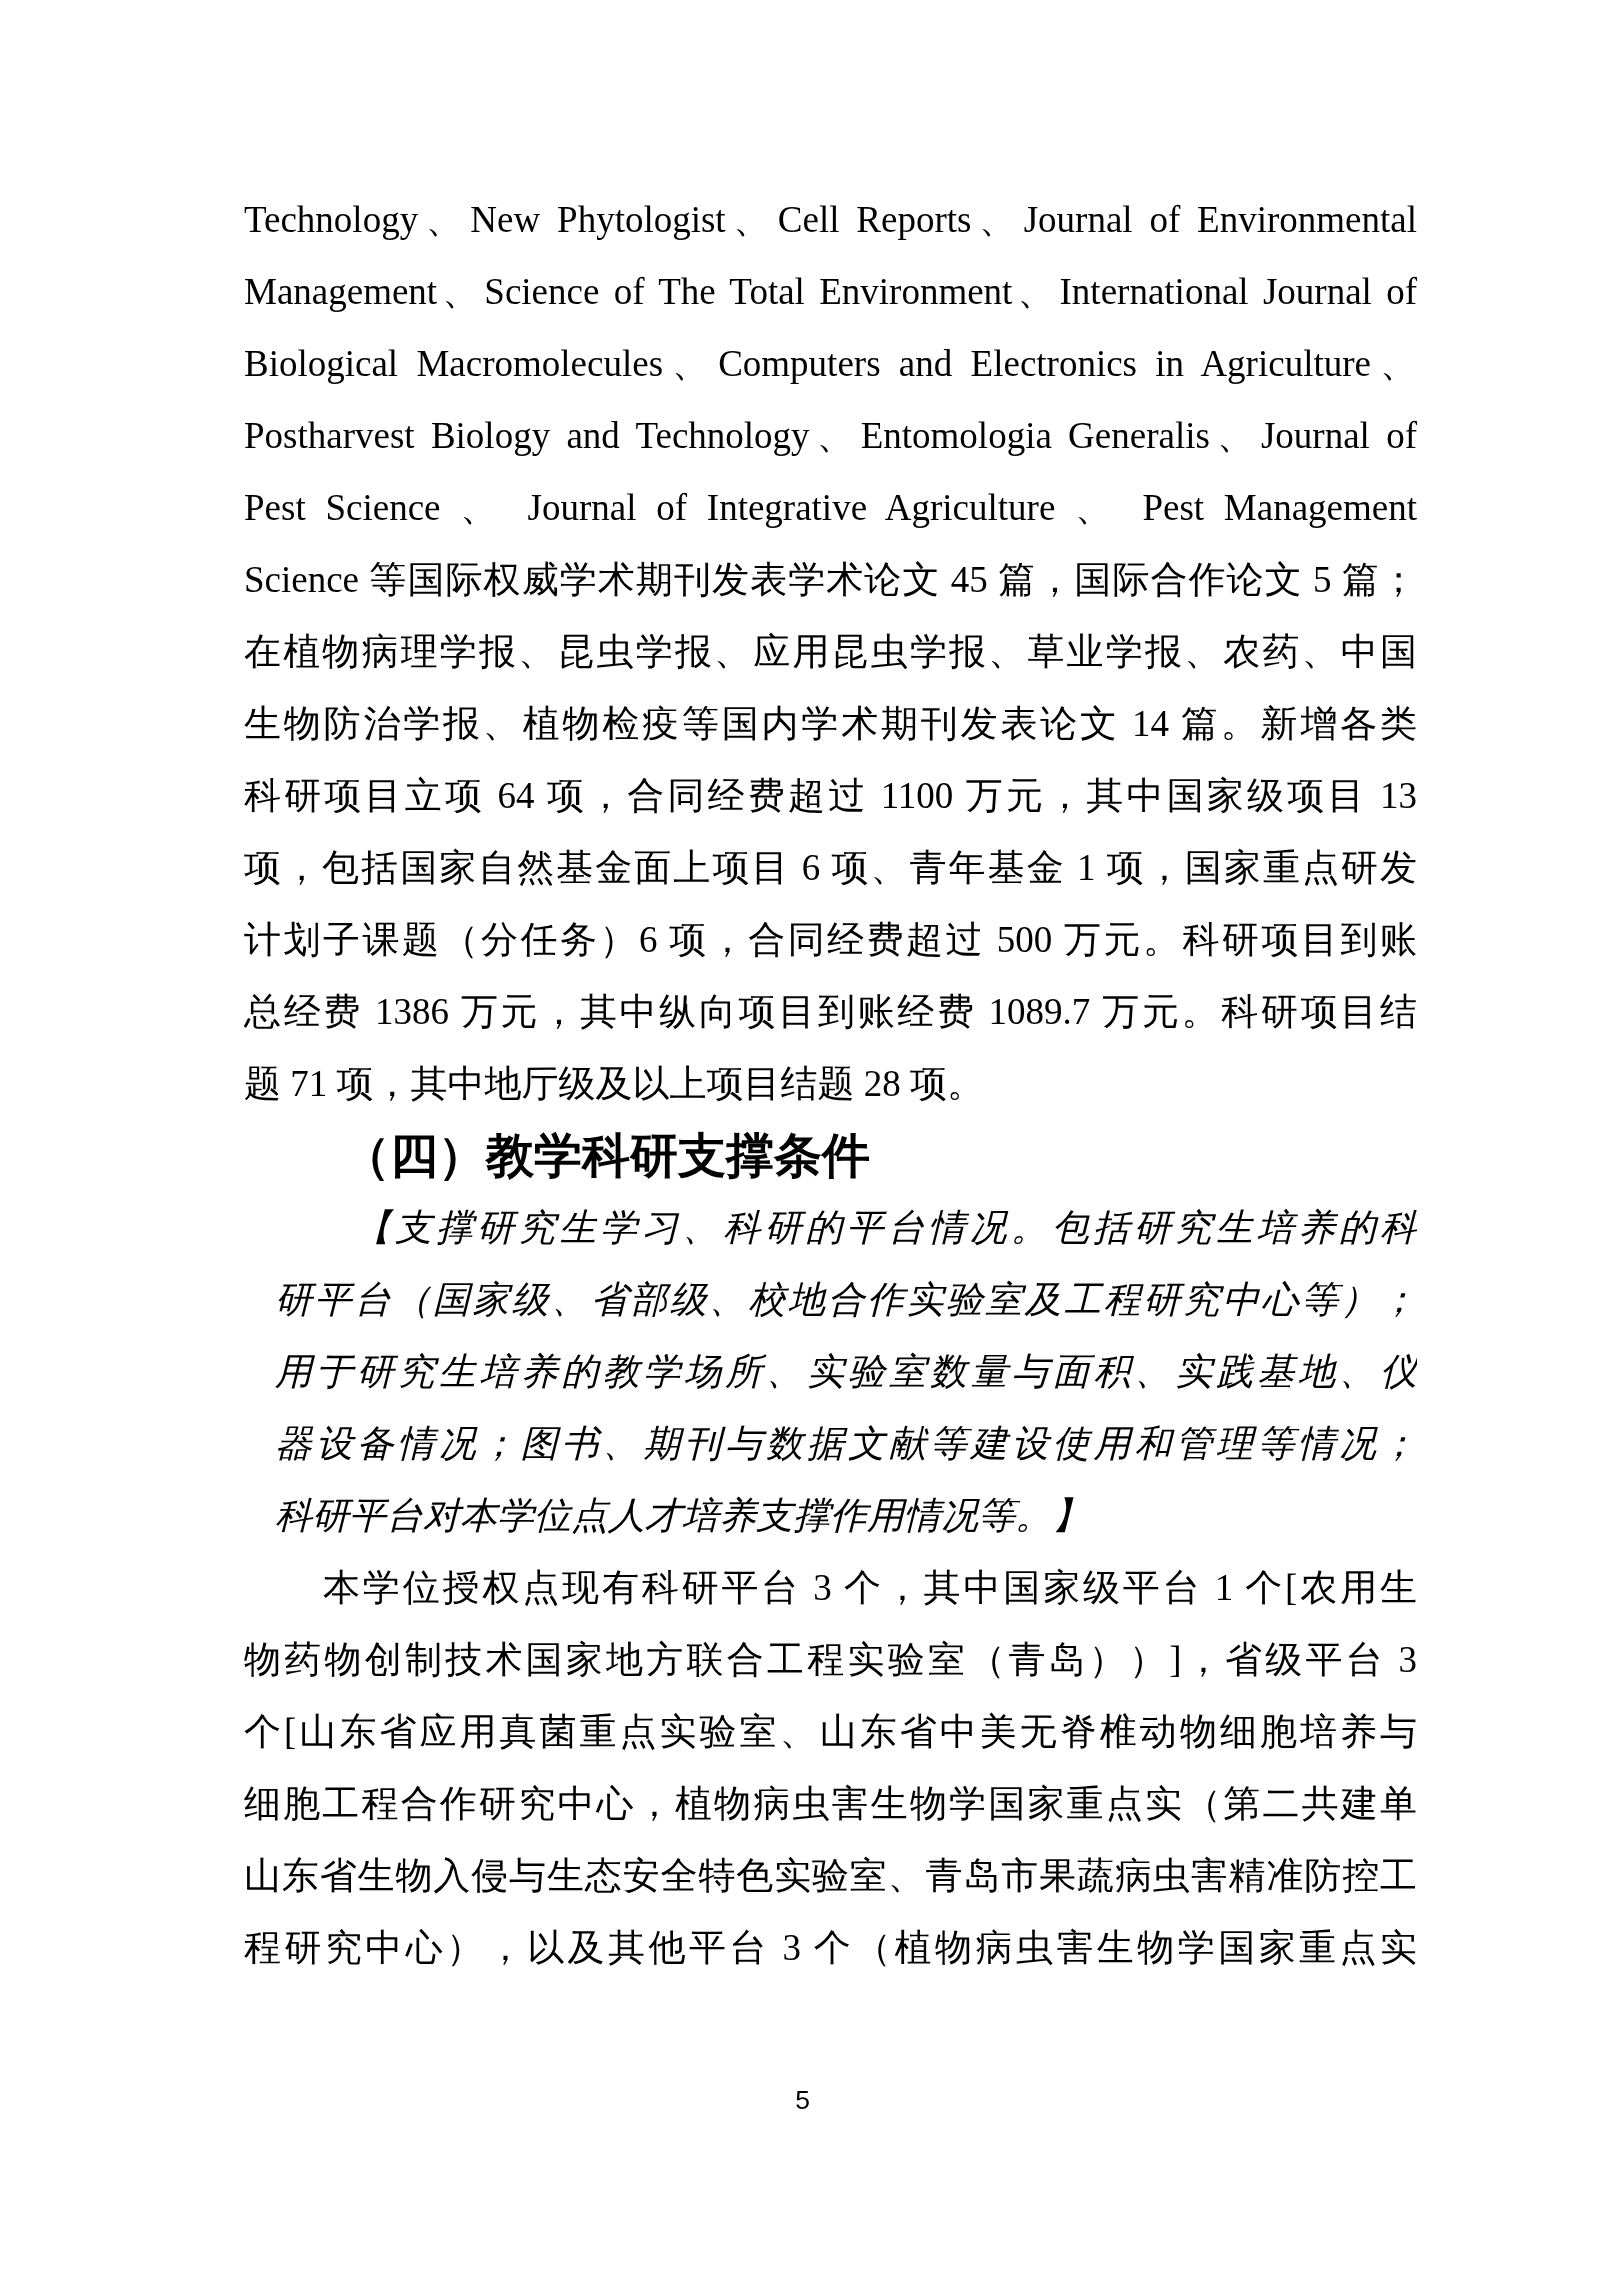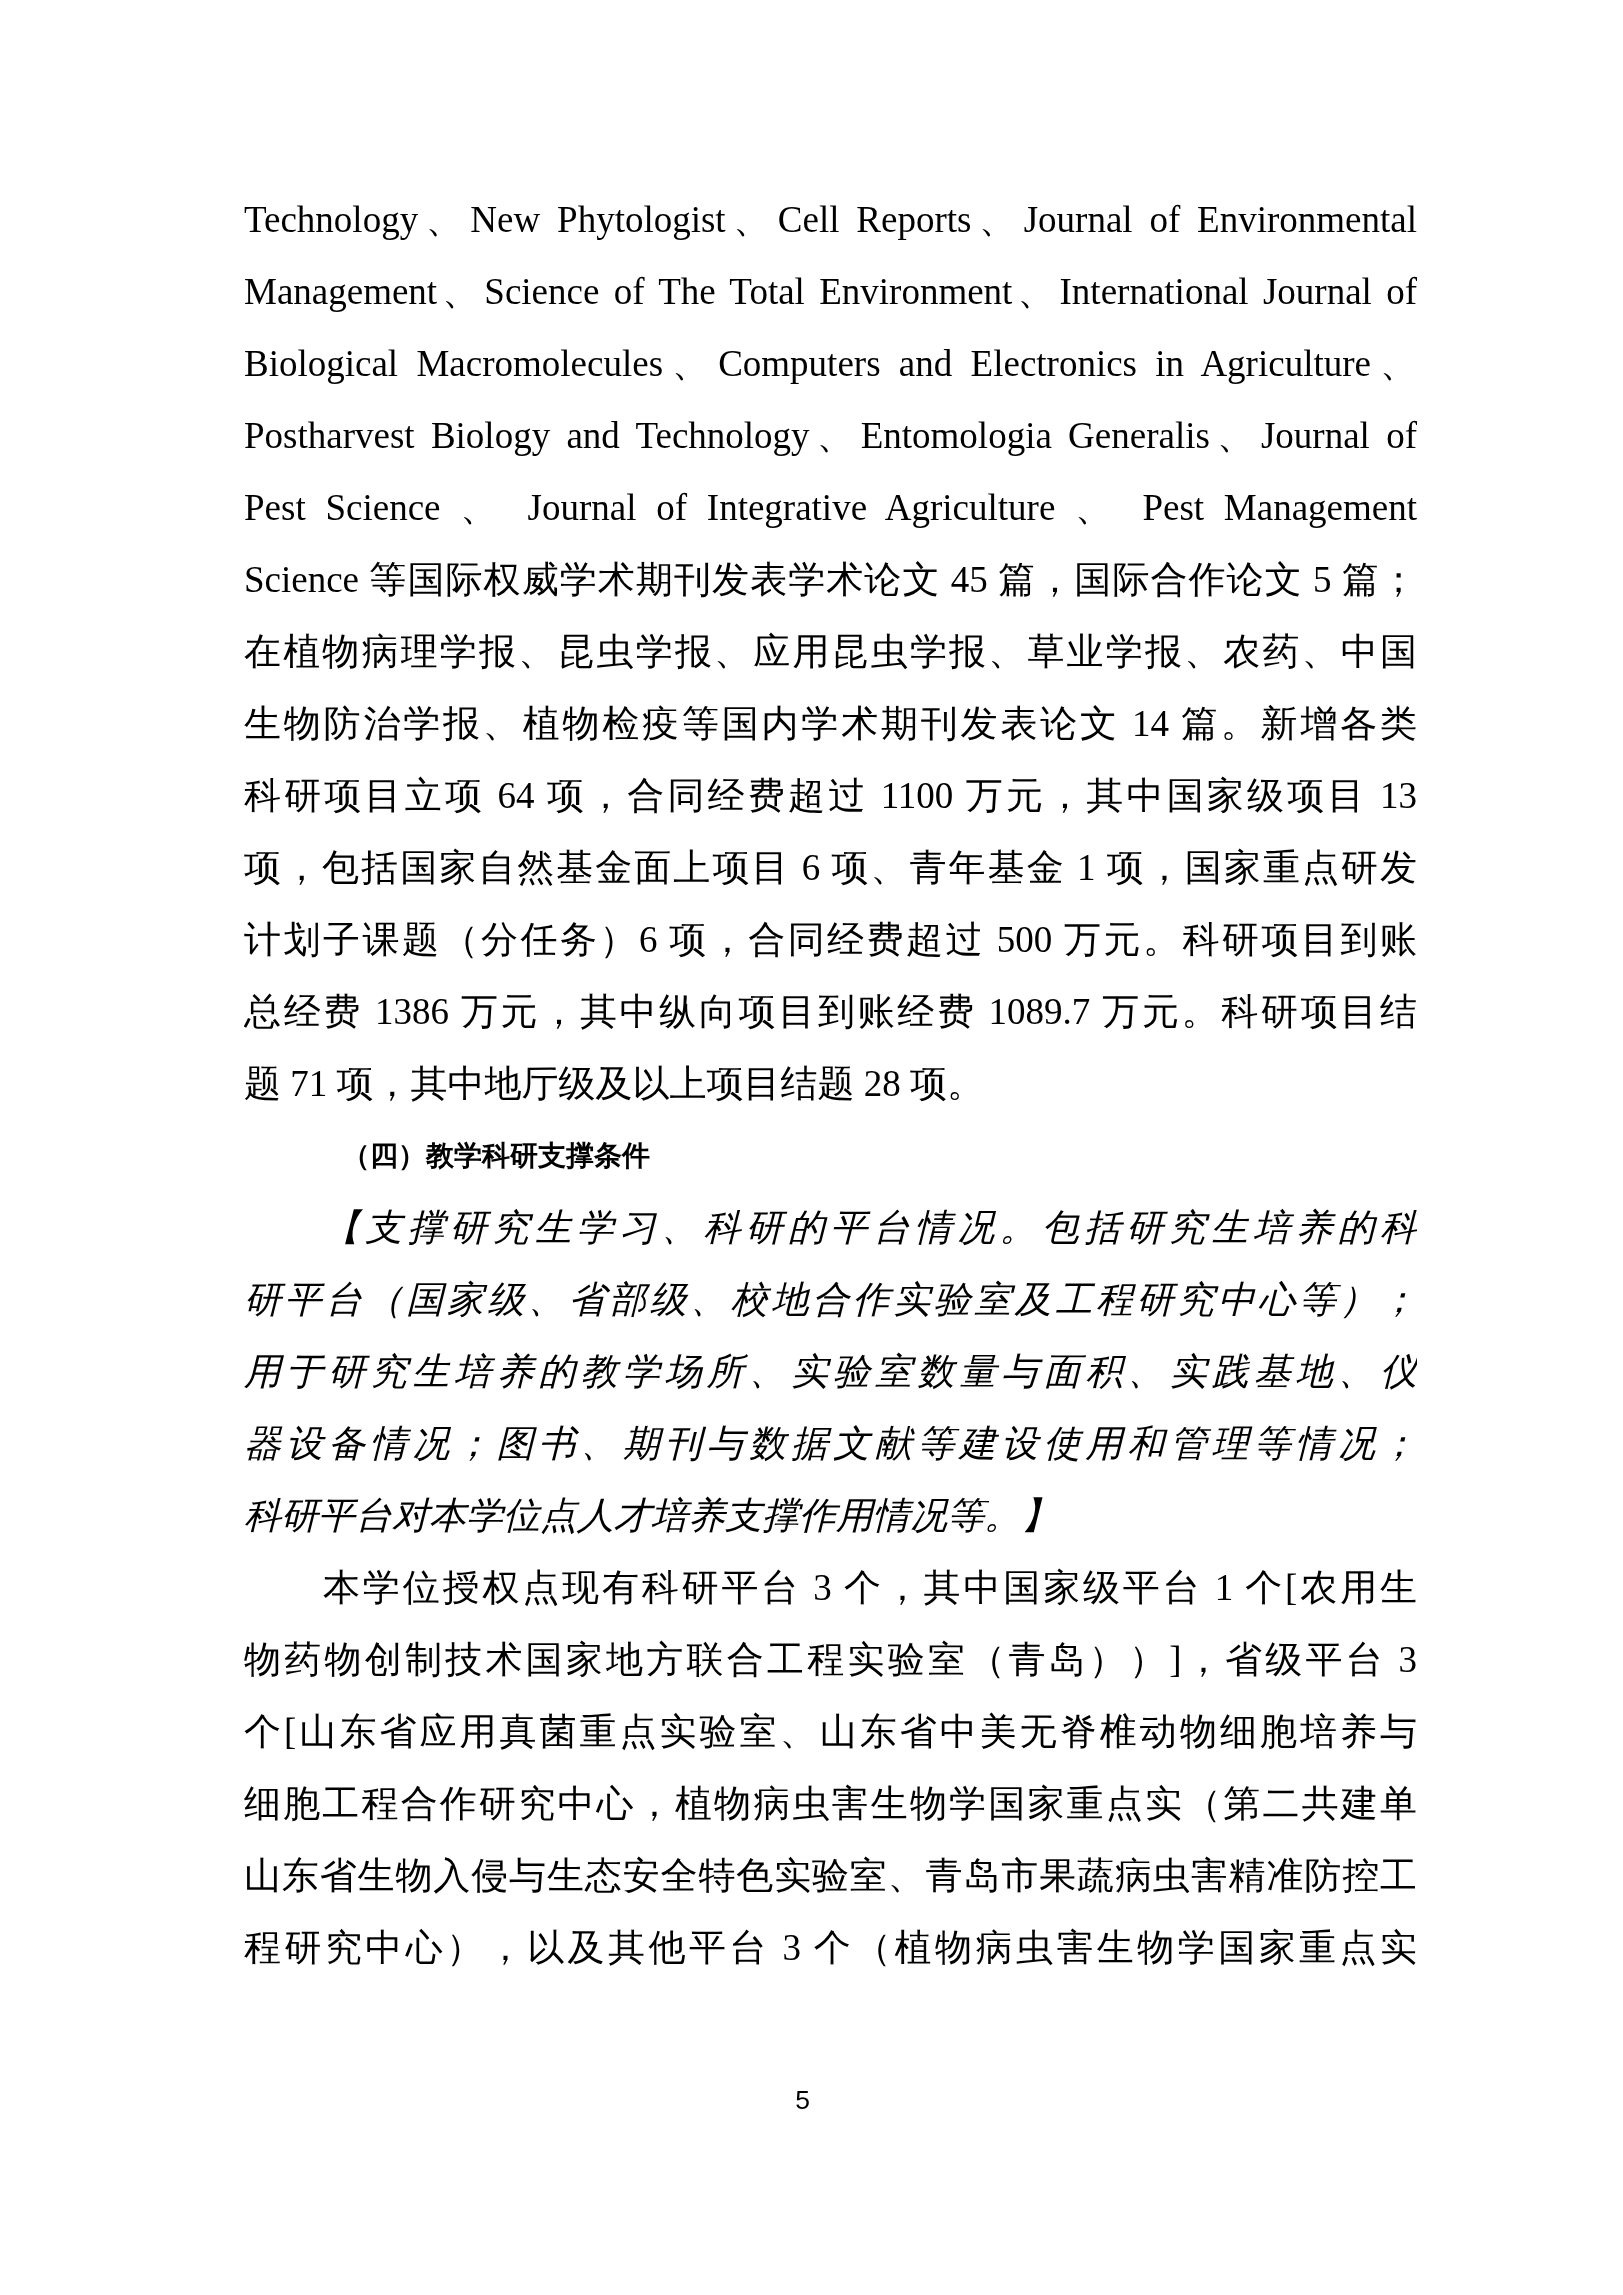--- a/index.html
+++ b/index.html
@@ -30,28 +30,29 @@
     text-align-last: auto;
     white-space: normal;
   }
   
   .j {
     text-align-last: justify;
   }
   
   .heading {
     font-weight: bold;
-    font-size: 28px;
+    font-size: 48px;
     text-indent: 98px;
     text-align: left;
     text-align-last: left;
   }
   
   .kaiti {
     font-style: italic;
+    margin-left: 31px;
   }
   
   .ind {
     text-indent: 79px;
   }
   .pageno {
     position: absolute;
     top: 2074px;
     left: 0;
     width: 1624px;

